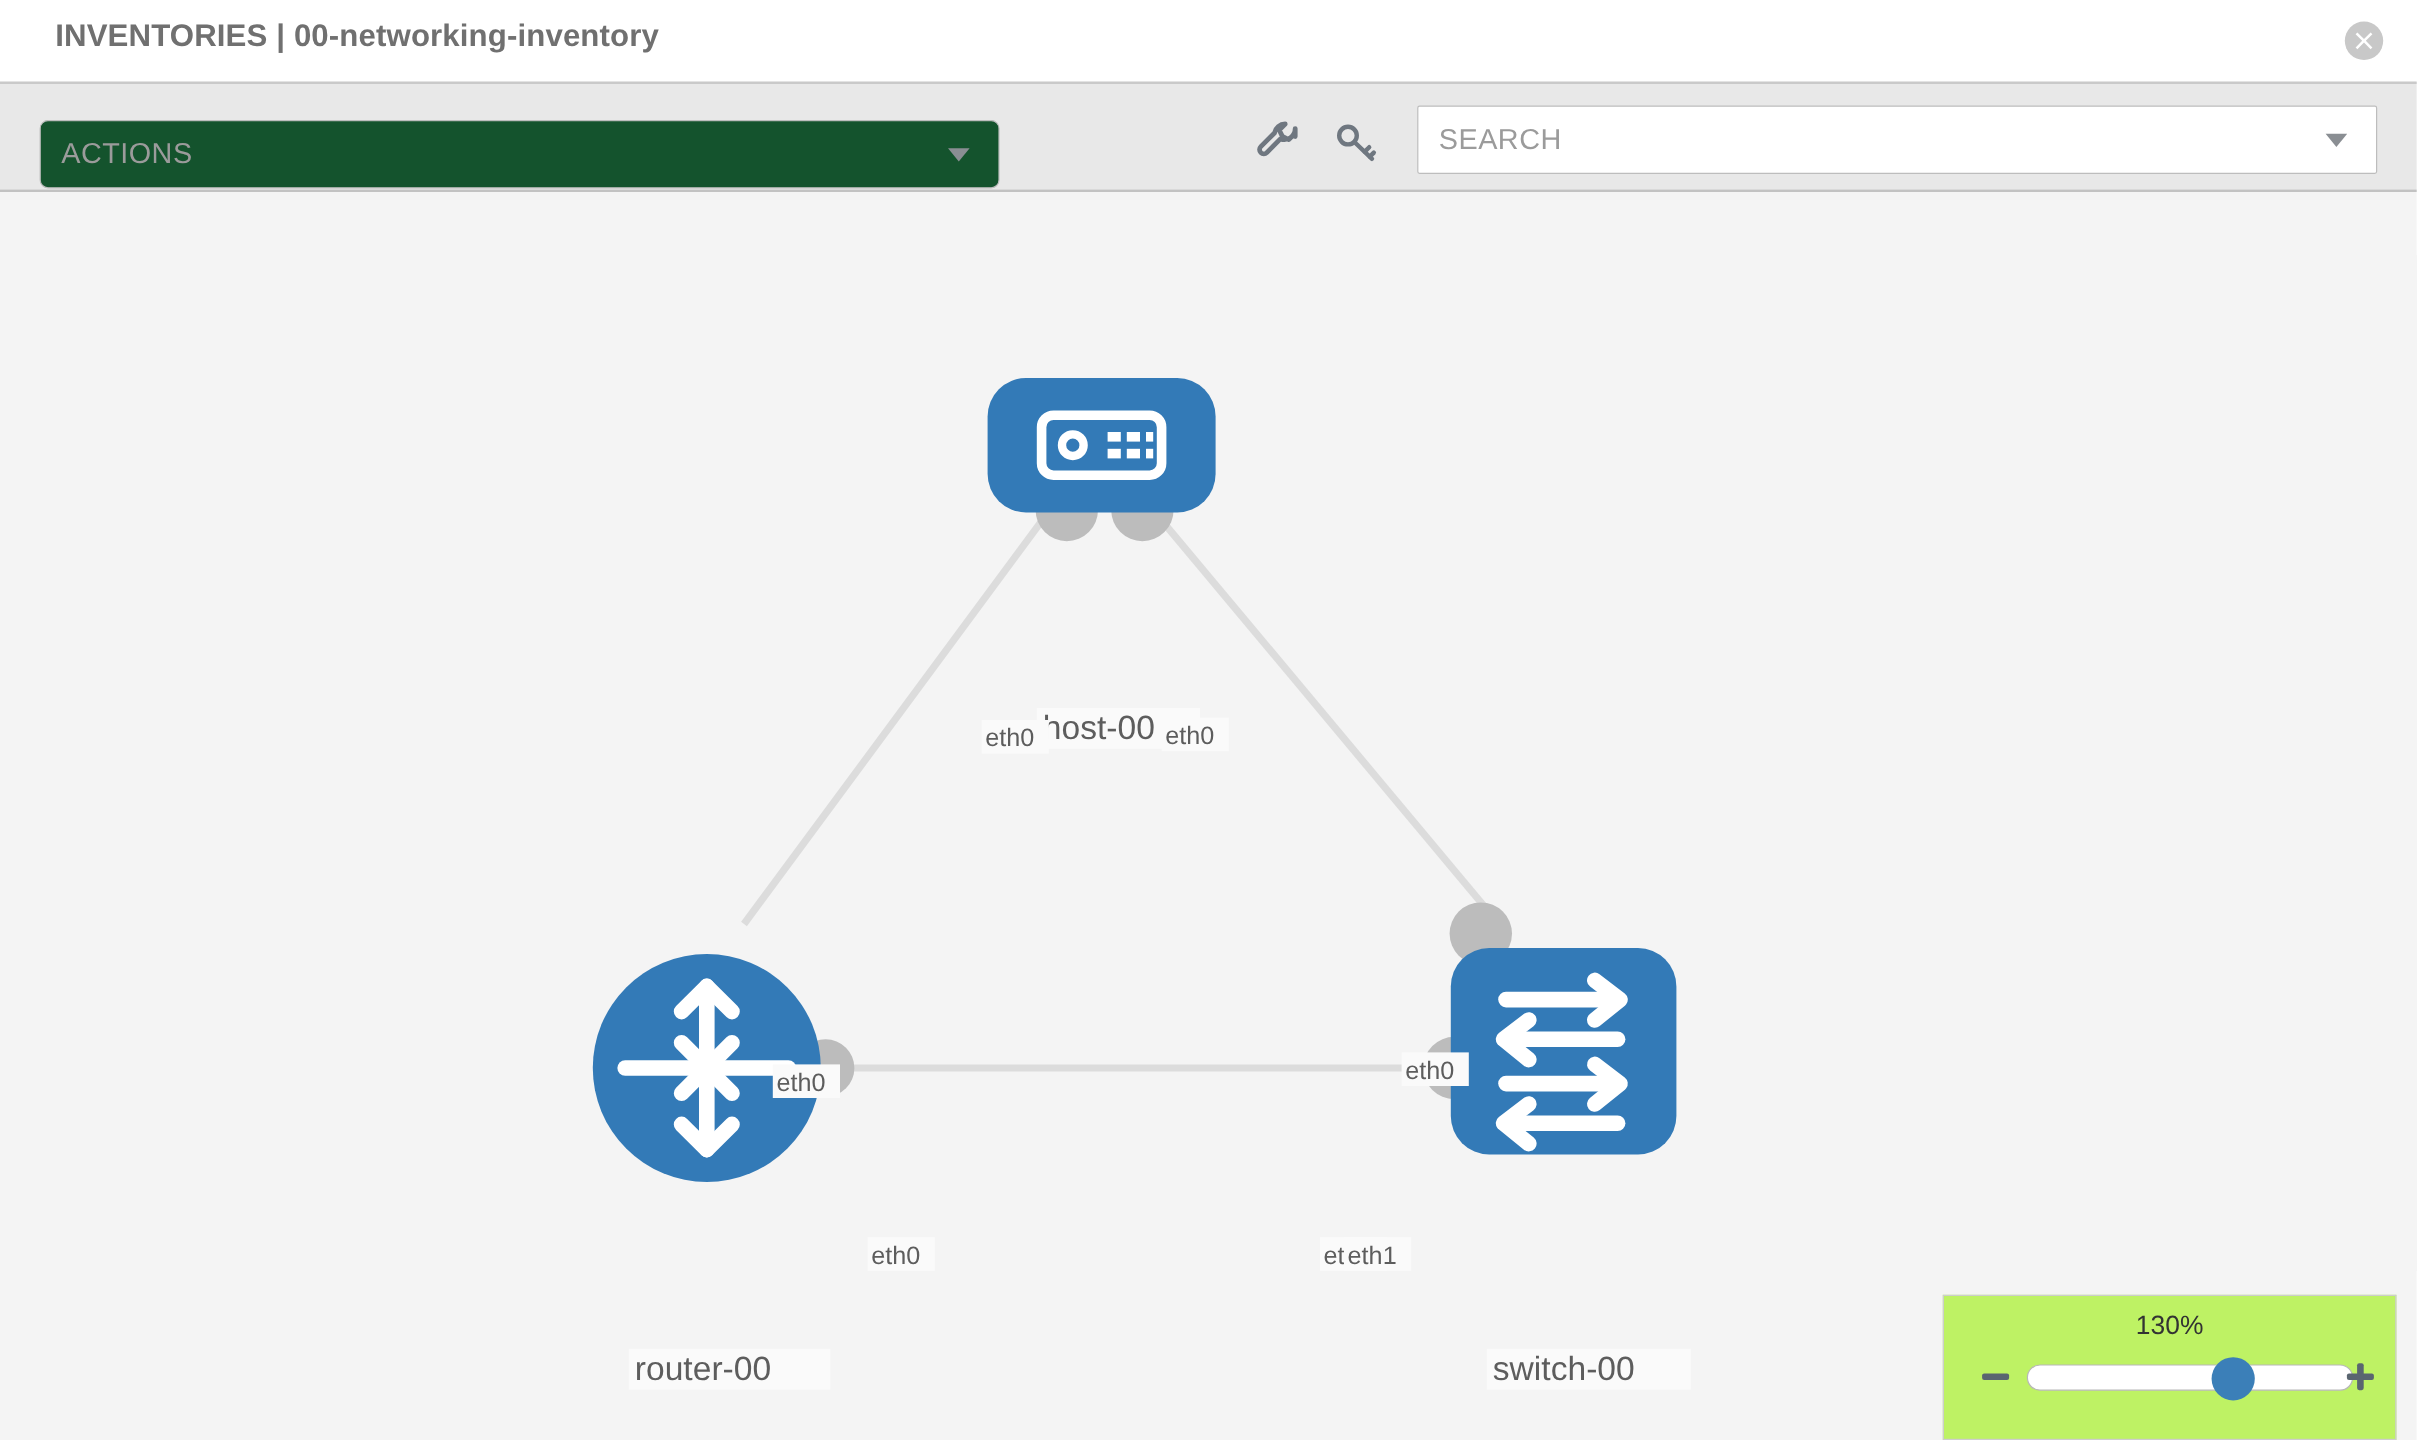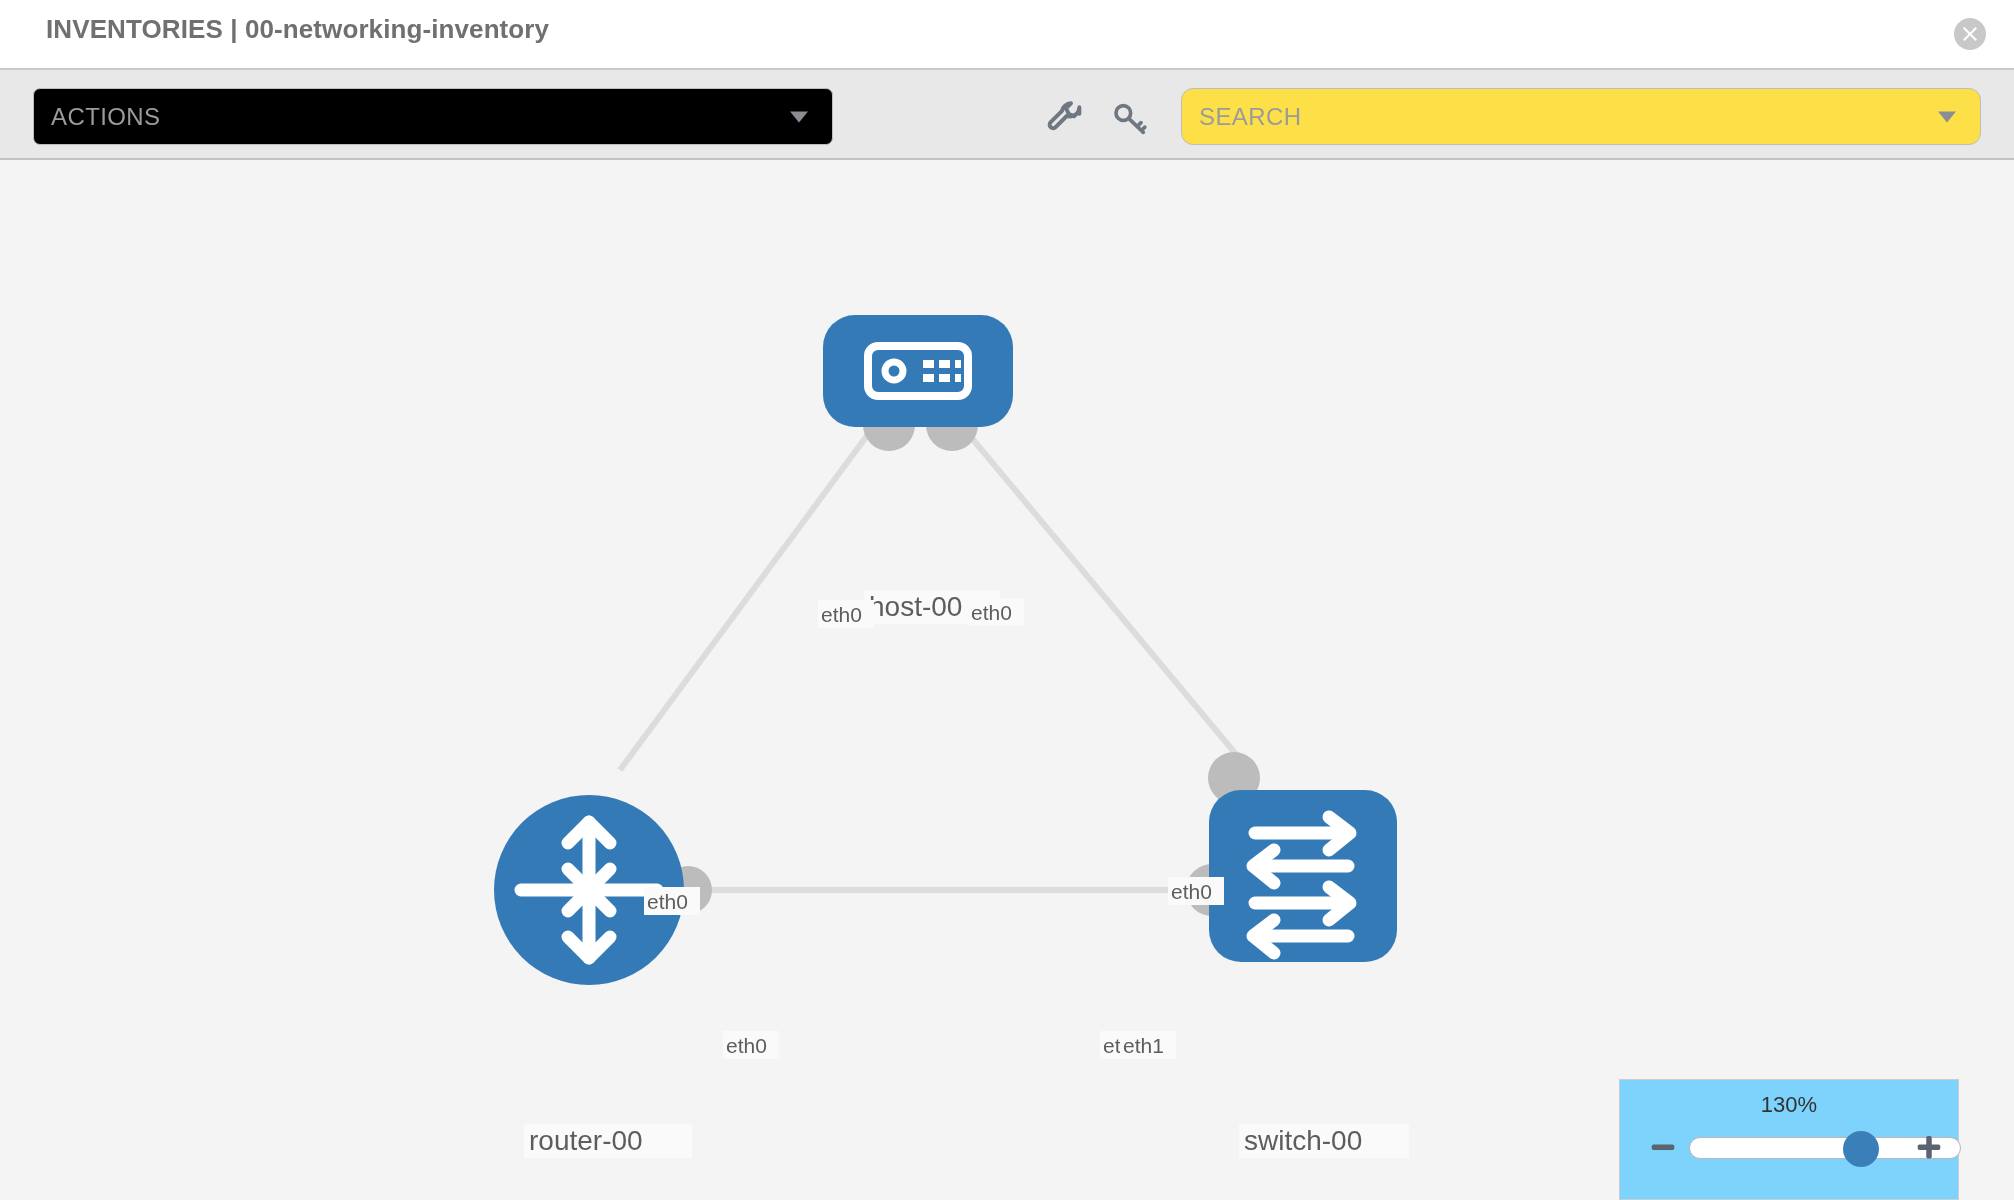--- a/index.html
+++ b/index.html
@@ -61,24 +61,24 @@
     width: 2014px;
     height: 92px;
     background: #e8e8e8;
     border-top: 2px solid #c9c9c9;
     border-bottom: 2px solid #c2c2c2;
   }
 
   .actions-select {
     position: absolute;
     left: 33px;
-    top: 18px;
+    top: 30px;
     width: 800px;
     height: 57px;
-    background: #000000;
+    background: #14532d;
     border: 1px solid #bdbdbd;
     border-radius: 7px;
     display: flex;
     align-items: center;
     cursor: pointer;
   }
   .actions-select .label {
     font-size: 24px;
     color: #9b9b9b;
     margin-left: 17px;
@@ -105,23 +105,23 @@
   }
   .tool-icon.wrench { left: 1046px; }
   .tool-icon.key    { left: 1110px; }
 
   .search-box {
     position: absolute;
     left: 1181px;
     top: 18px;
     width: 800px;
     height: 57px;
-    background: #fde047;
+    background: #ffffff;
     border: 1px solid #bdbdbd;
-    border-radius: 12px;
+    border-radius: 2px;
     display: flex;
     align-items: center;
     cursor: text;
   }
   .search-box input {
     border: none;
     outline: none;
     background: transparent;
     font-family: "Liberation Sans", sans-serif;
     font-size: 24px;
@@ -161,23 +161,23 @@
     font-size: 21px;
     fill: #5d5d5d;
   }
   .label-bg { fill: #fafafa; }
 
   
   .zoom-panel {
     position: absolute;
     left: 1619px;
     top: 1079px;
-    width: 340px;
+    width: 378px;
     height: 121px;
-    background: #7dd3fc;
+    background: #bef264;
     border: 1px solid #cdcdcd;
   }
   .zoom-pct {
     position: absolute;
     top: 12px;
     left: 0;
     width: 100%;
     text-align: center;
     font-size: 22px;
     color: #333;

